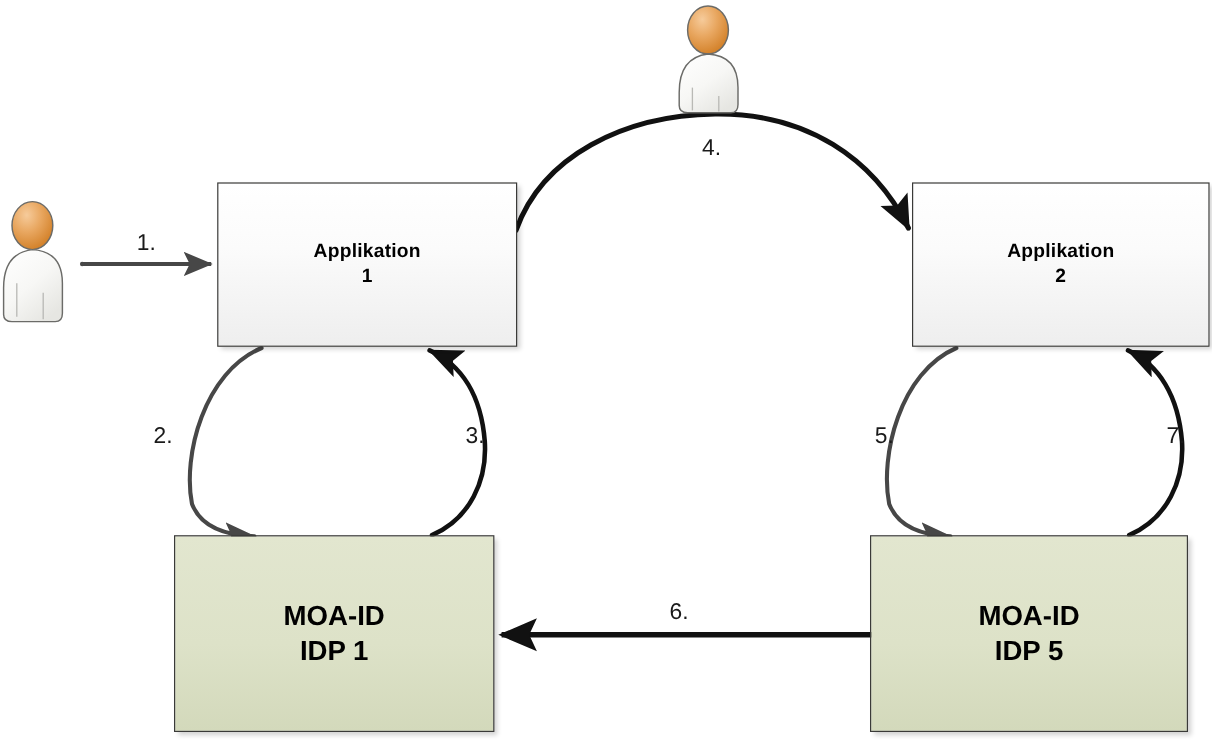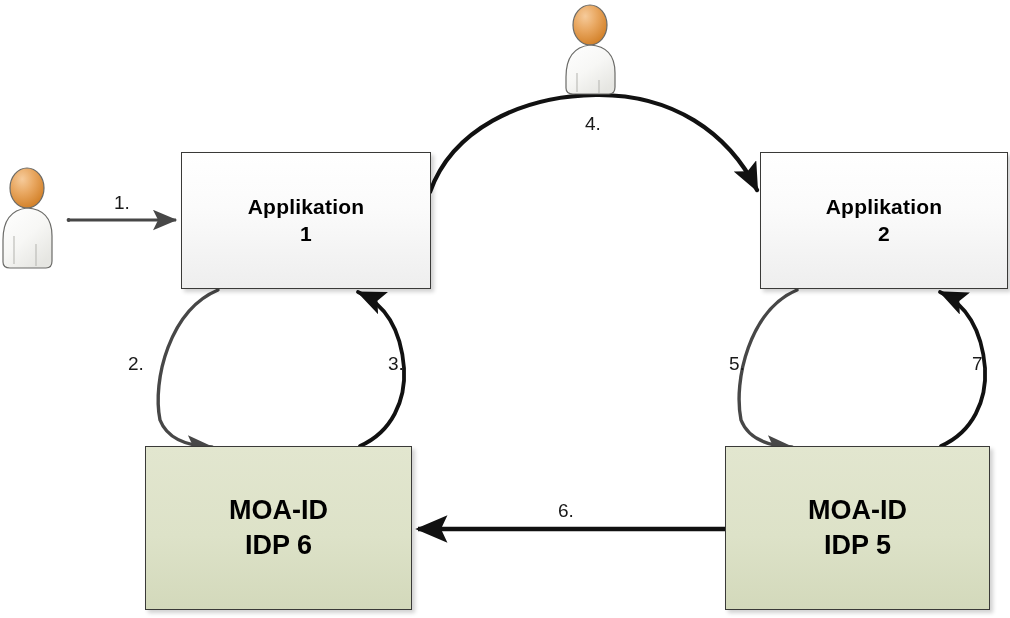--- a/index.html
+++ b/index.html
@@ -33,26 +33,26 @@
     align-items: center;
     justify-content: center;
     font-weight: bold;
     color: #000000;
     text-align: center;
     line-height: 1.28;
     box-shadow: 3px 3px 4px rgba(0,0,0,0.18);
   }
   .app-box {
     background: linear-gradient(to bottom, #ffffff 0%, #fbfbfb 40%, #eeeeee 100%);
-    font-size: 21px;
+    font-size: 16px;
     letter-spacing: 0.2px;
   }
   .idp-box {
     background: linear-gradient(to bottom, #e2e6cf 0%, #dde2c8 55%, #d3d9bb 100%);
-    font-size: 27px;
+    font-size: 23px;
   }
   .node-line { display: block; }
   .step-label {
     position: absolute;
     font-size: 19px;
     color: #1a1a1a;
     font-weight: normal;
     white-space: nowrap;
   }
 </style>
@@ -139,21 +139,21 @@
     <span class="node-line">1</span>
   </div>
 
   <div class="node-box app-box" style="left:760px; top:152px; width:248px; height:137px;">
     <span class="node-line">Applikation</span>
     <span class="node-line">2</span>
   </div>
 
   <div class="node-box idp-box" style="left:145px; top:446px; width:267px; height:164px;">
     <span class="node-line">MOA-ID</span>
-    <span class="node-line">IDP 6</span>
+    <span class="node-line">IDP 1</span>
   </div>
 
   <div class="node-box idp-box" style="left:725px; top:446px; width:265px; height:164px;">
     <span class="node-line">MOA-ID</span>
     <span class="node-line">IDP 5</span>
   </div>
 
   <div class="step-label" style="left:114px; top:192px;">1.</div>
 
   <div class="step-label" style="left:128px; top:353px;">2.</div>

